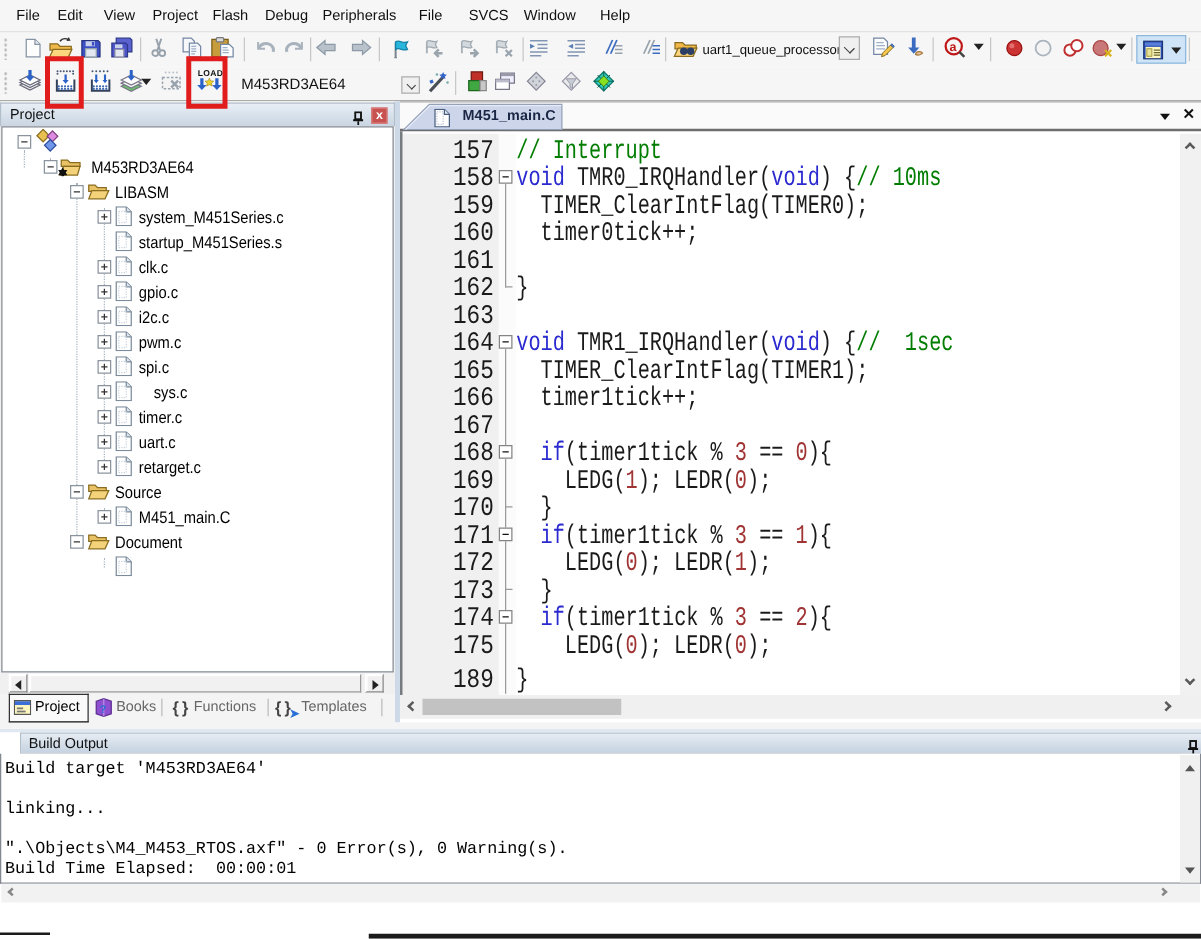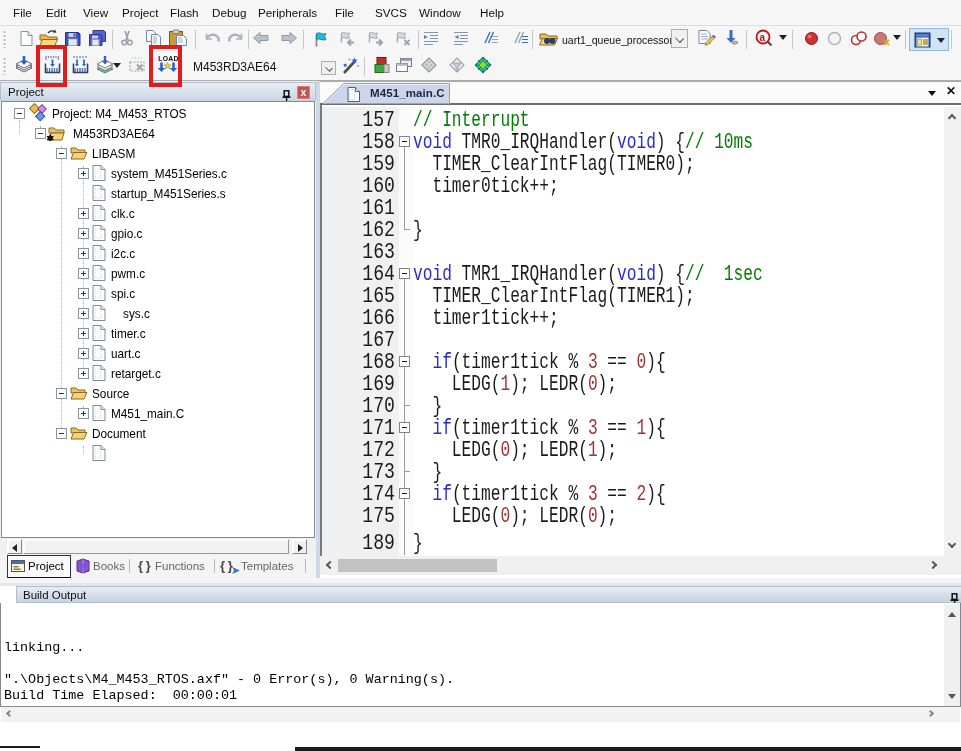--- a/index.html
+++ b/index.html
@@ -383,21 +383,20 @@
 <div class="guide" style="left:59px;top:44px;height:288px"></div>
 <div class="guide" style="left:81px;top:64px;height:208px"></div>
 <div class="guide" style="left:81px;top:304px;height:8px"></div>
 <div class="guide" style="left:81px;top:344px;height:8px"></div>
 <div class="ebox" style="left:12px;top:6.0px"></div>
 <svg class="ic" style="left:26px;top:1px" width="20" height="20" viewBox="0 0 20 20">
           <rect x="3" y="2" width="7" height="7" transform="rotate(45 6.5 5.5)" fill="#e8c050" stroke="#8a6d1f"></rect>
           <rect x="11" y="3" width="6" height="6" transform="rotate(45 14 6)" fill="#df8ae2" stroke="#7d3f80"></rect>
           <rect x="9" y="10" width="6.5" height="6.5" transform="rotate(45 12.2 13.2)" fill="#6f96e8" stroke="#2d4fa0"></rect>
         </svg>
-<div class="trow" style="left:50.0px;top:1.5px;height:20px;line-height:20px"><span class="lbl">Project: M4_M453_RTOS</span></div>
 <div class="ebox" style="left:33px;top:26.0px"></div>
 <svg class="ic" style="left:41px;top:23px" width="22" height="16" viewBox="0 0 22 16">
           <path d="M6 3h5l2 2h8v3H6z" fill="#e9c266" stroke="#8a6d1f"></path>
           <path d="M8 8h13L19 15H5z" fill="#f3d27a" stroke="#8a6d1f"></path>
           <path d="M5 9.2h1.8l.9-1.6.9 1.6h1.8l-.9 1.6.9 1.6H8.6l-.9 1.6-.9-1.6H5l.9-1.6z" fill="#111" transform="translate(-3.2,-1.5) scale(1.35)"></path>
         </svg>
 <div class="trow" style="left:71.0px;top:21.5px;height:20px;line-height:20px"><span class="lbl">M453RD3AE64</span></div>
 <div class="ebox" style="left:54px;top:46.0px"></div>
 <svg class="ic" style="left:68px;top:44px" width="18" height="14" viewBox="0 0 18 14">
           <path d="M1 2h5l2 2h7v3H1z" fill="#e9c266" stroke="#8a6d1f"></path>
@@ -630,20 +629,21 @@
 <div id="bo-hdr">
         <span class="t">Build Output</span>
 <div style="position:absolute;left:933px;top:3px;width:9px;height:11px"><svg viewBox="0 0 9 11" width="9" height="11">
             <rect x="2.2" y="0.8" width="4.6" height="5.6" fill="none" stroke="#111" stroke-width="1.5"></rect>
             <rect x="0.5" y="6.4" width="8" height="1.6" fill="#111"></rect>
             <rect x="3.9" y="8" width="1.4" height="3" fill="#111"></rect>
           </svg></div>
 <div class="xbtn" style="left:948px;top:2px">x</div>
 </div>
 <div id="bo-body">
+<div class="bol" style="top:5px">Build target 'M453RD3AE64'</div>
 <div class="bol" style="top:37px">linking...</div>
 <div class="bol" style="top:69px">".\Objects\M4_M453_RTOS.axf" - 0 Error(s), 0 Warning(s).</div>
 <div class="bol" style="top:85px">Build Time Elapsed:  00:00:01</div>
 </div>
 
 <div class="fl-track" style="left:944px;top:18px;width:16px;height:102px;background:#f0f0f0"></div>
 <div style="position:absolute;left:948px;top:26px;width:0;height:0;border-left:4px solid transparent;border-right:4px solid transparent;border-bottom:5px solid #555"></div>
 <div style="position:absolute;left:948px;top:108px;width:0;height:0;border-left:4px solid transparent;border-right:4px solid transparent;border-top:5px solid #555"></div>
 <div class="fl-track" style="left:1px;top:121px;width:959px;height:15px;background:#f2f2f2"></div>
 <div class="arr" style="left:7px;top:125px;transform:rotate(135deg);width:5px;height:5px;border-color:#888"></div>

